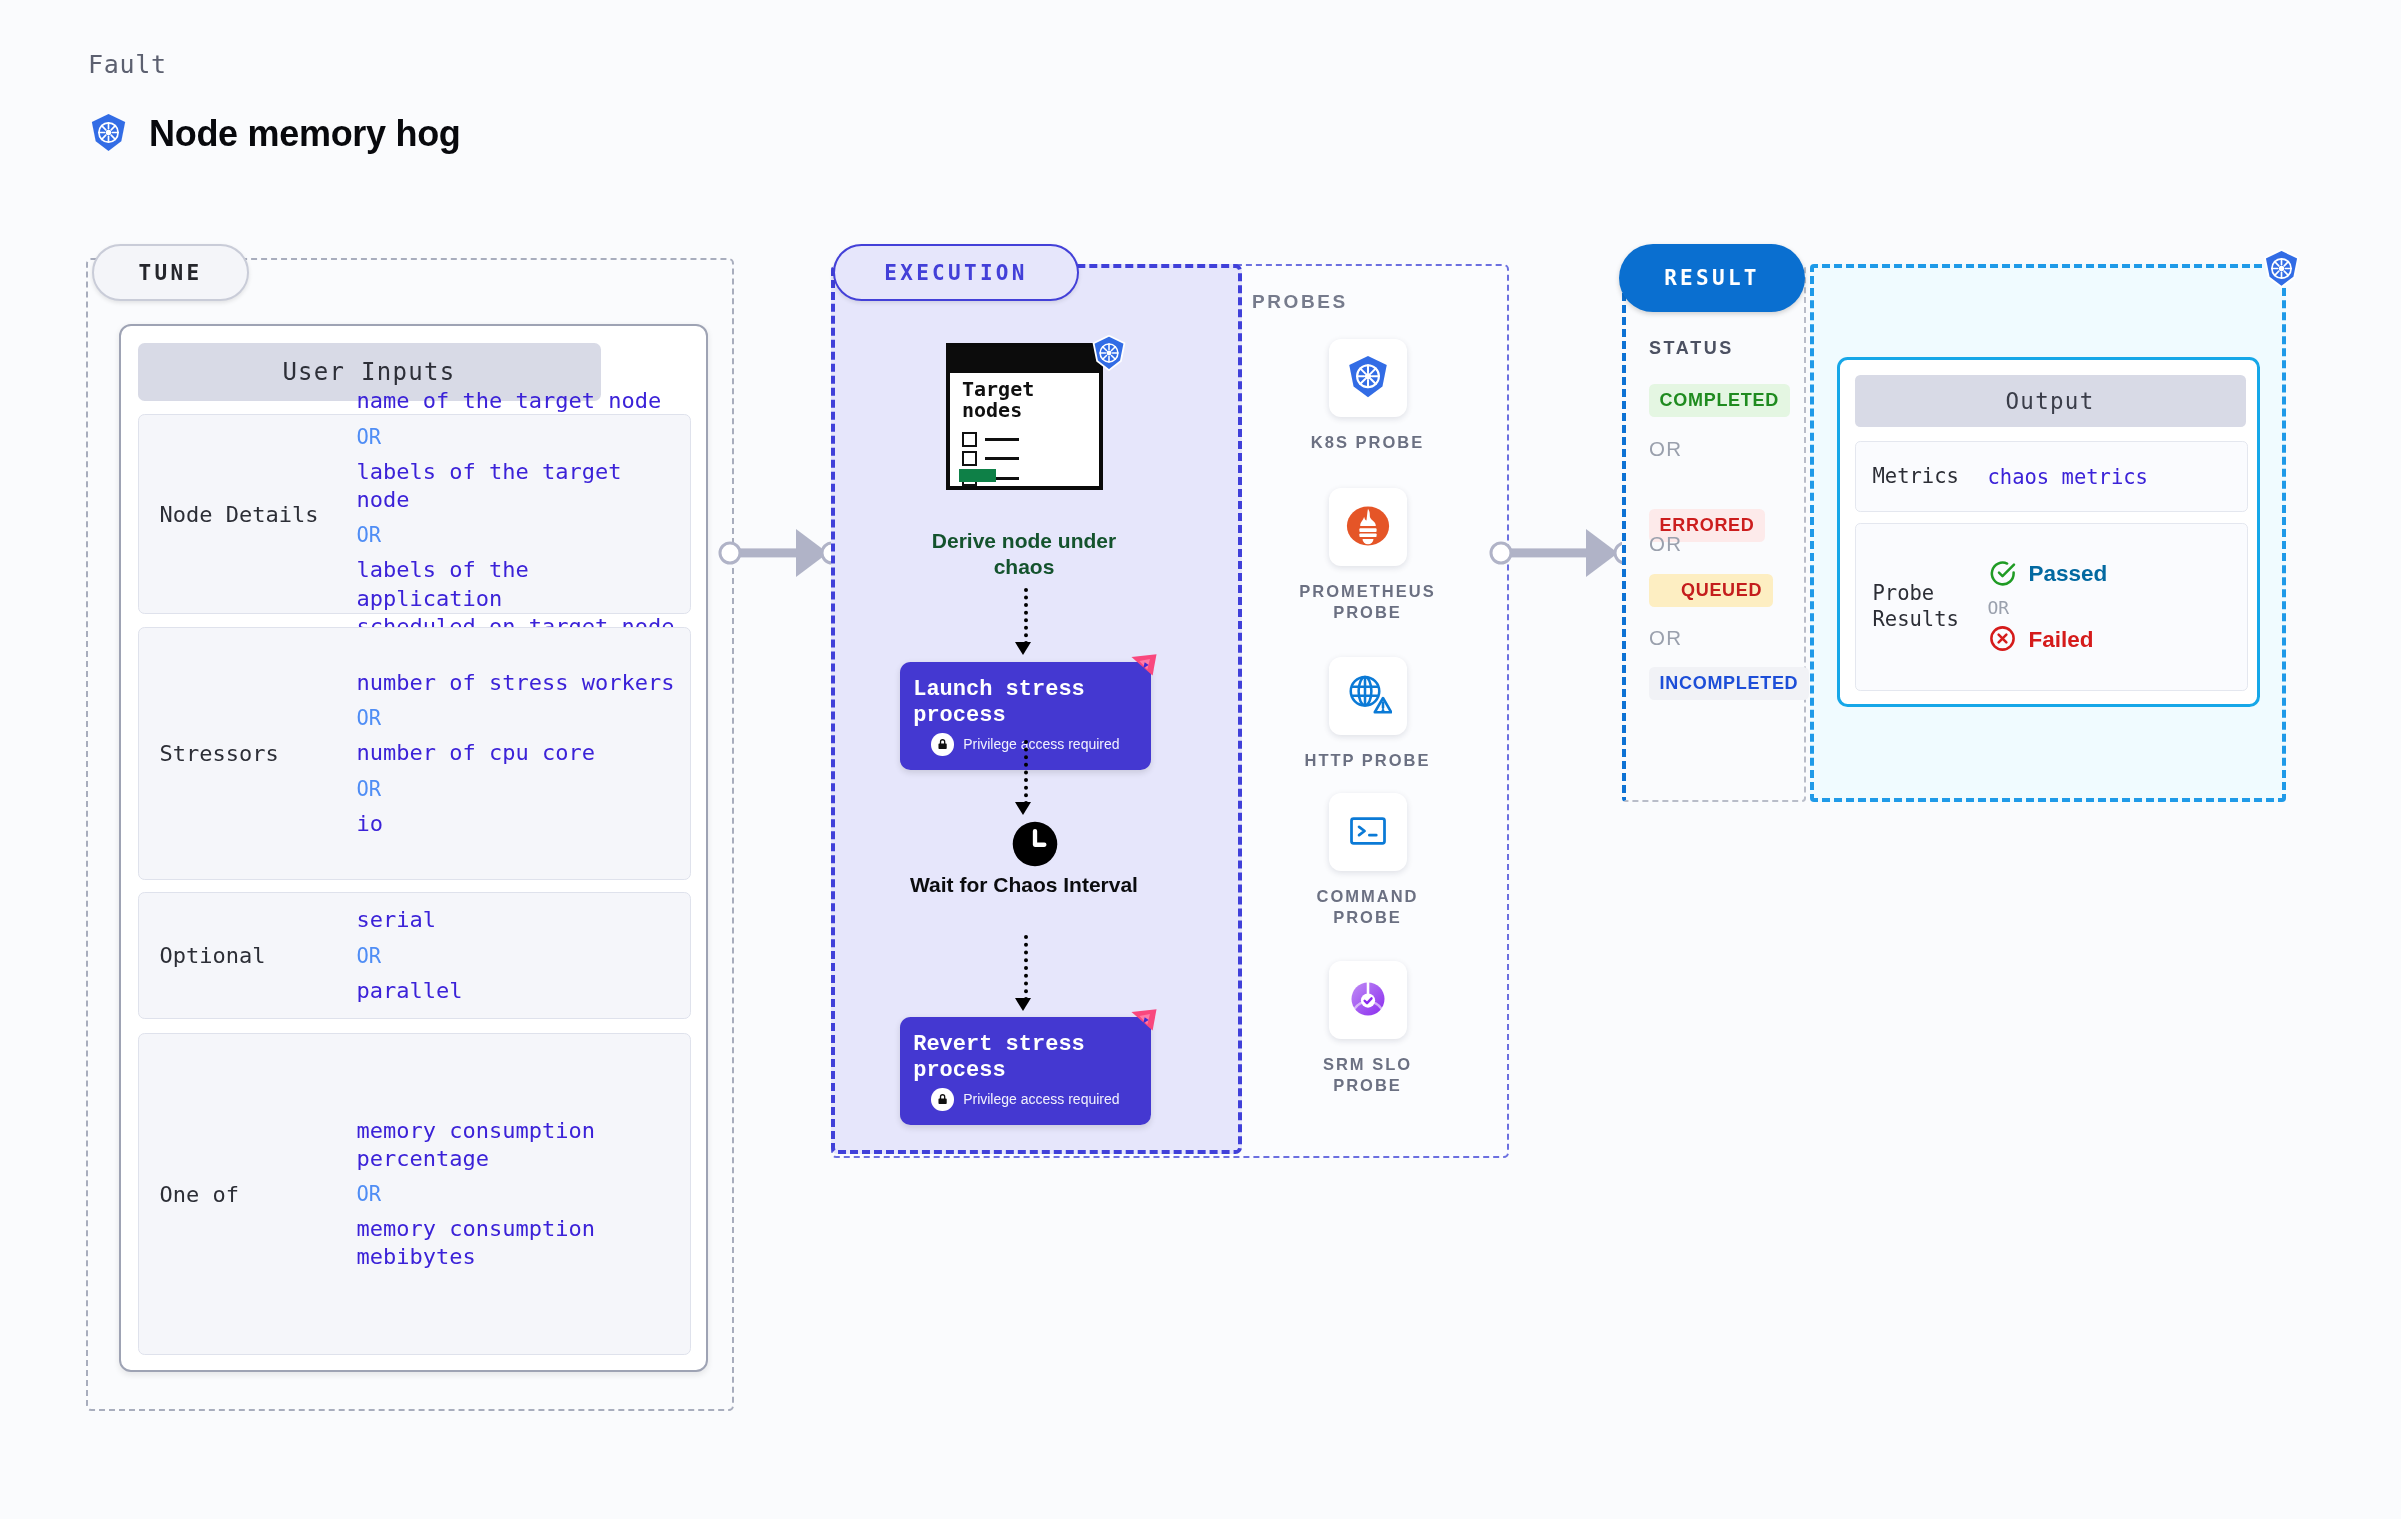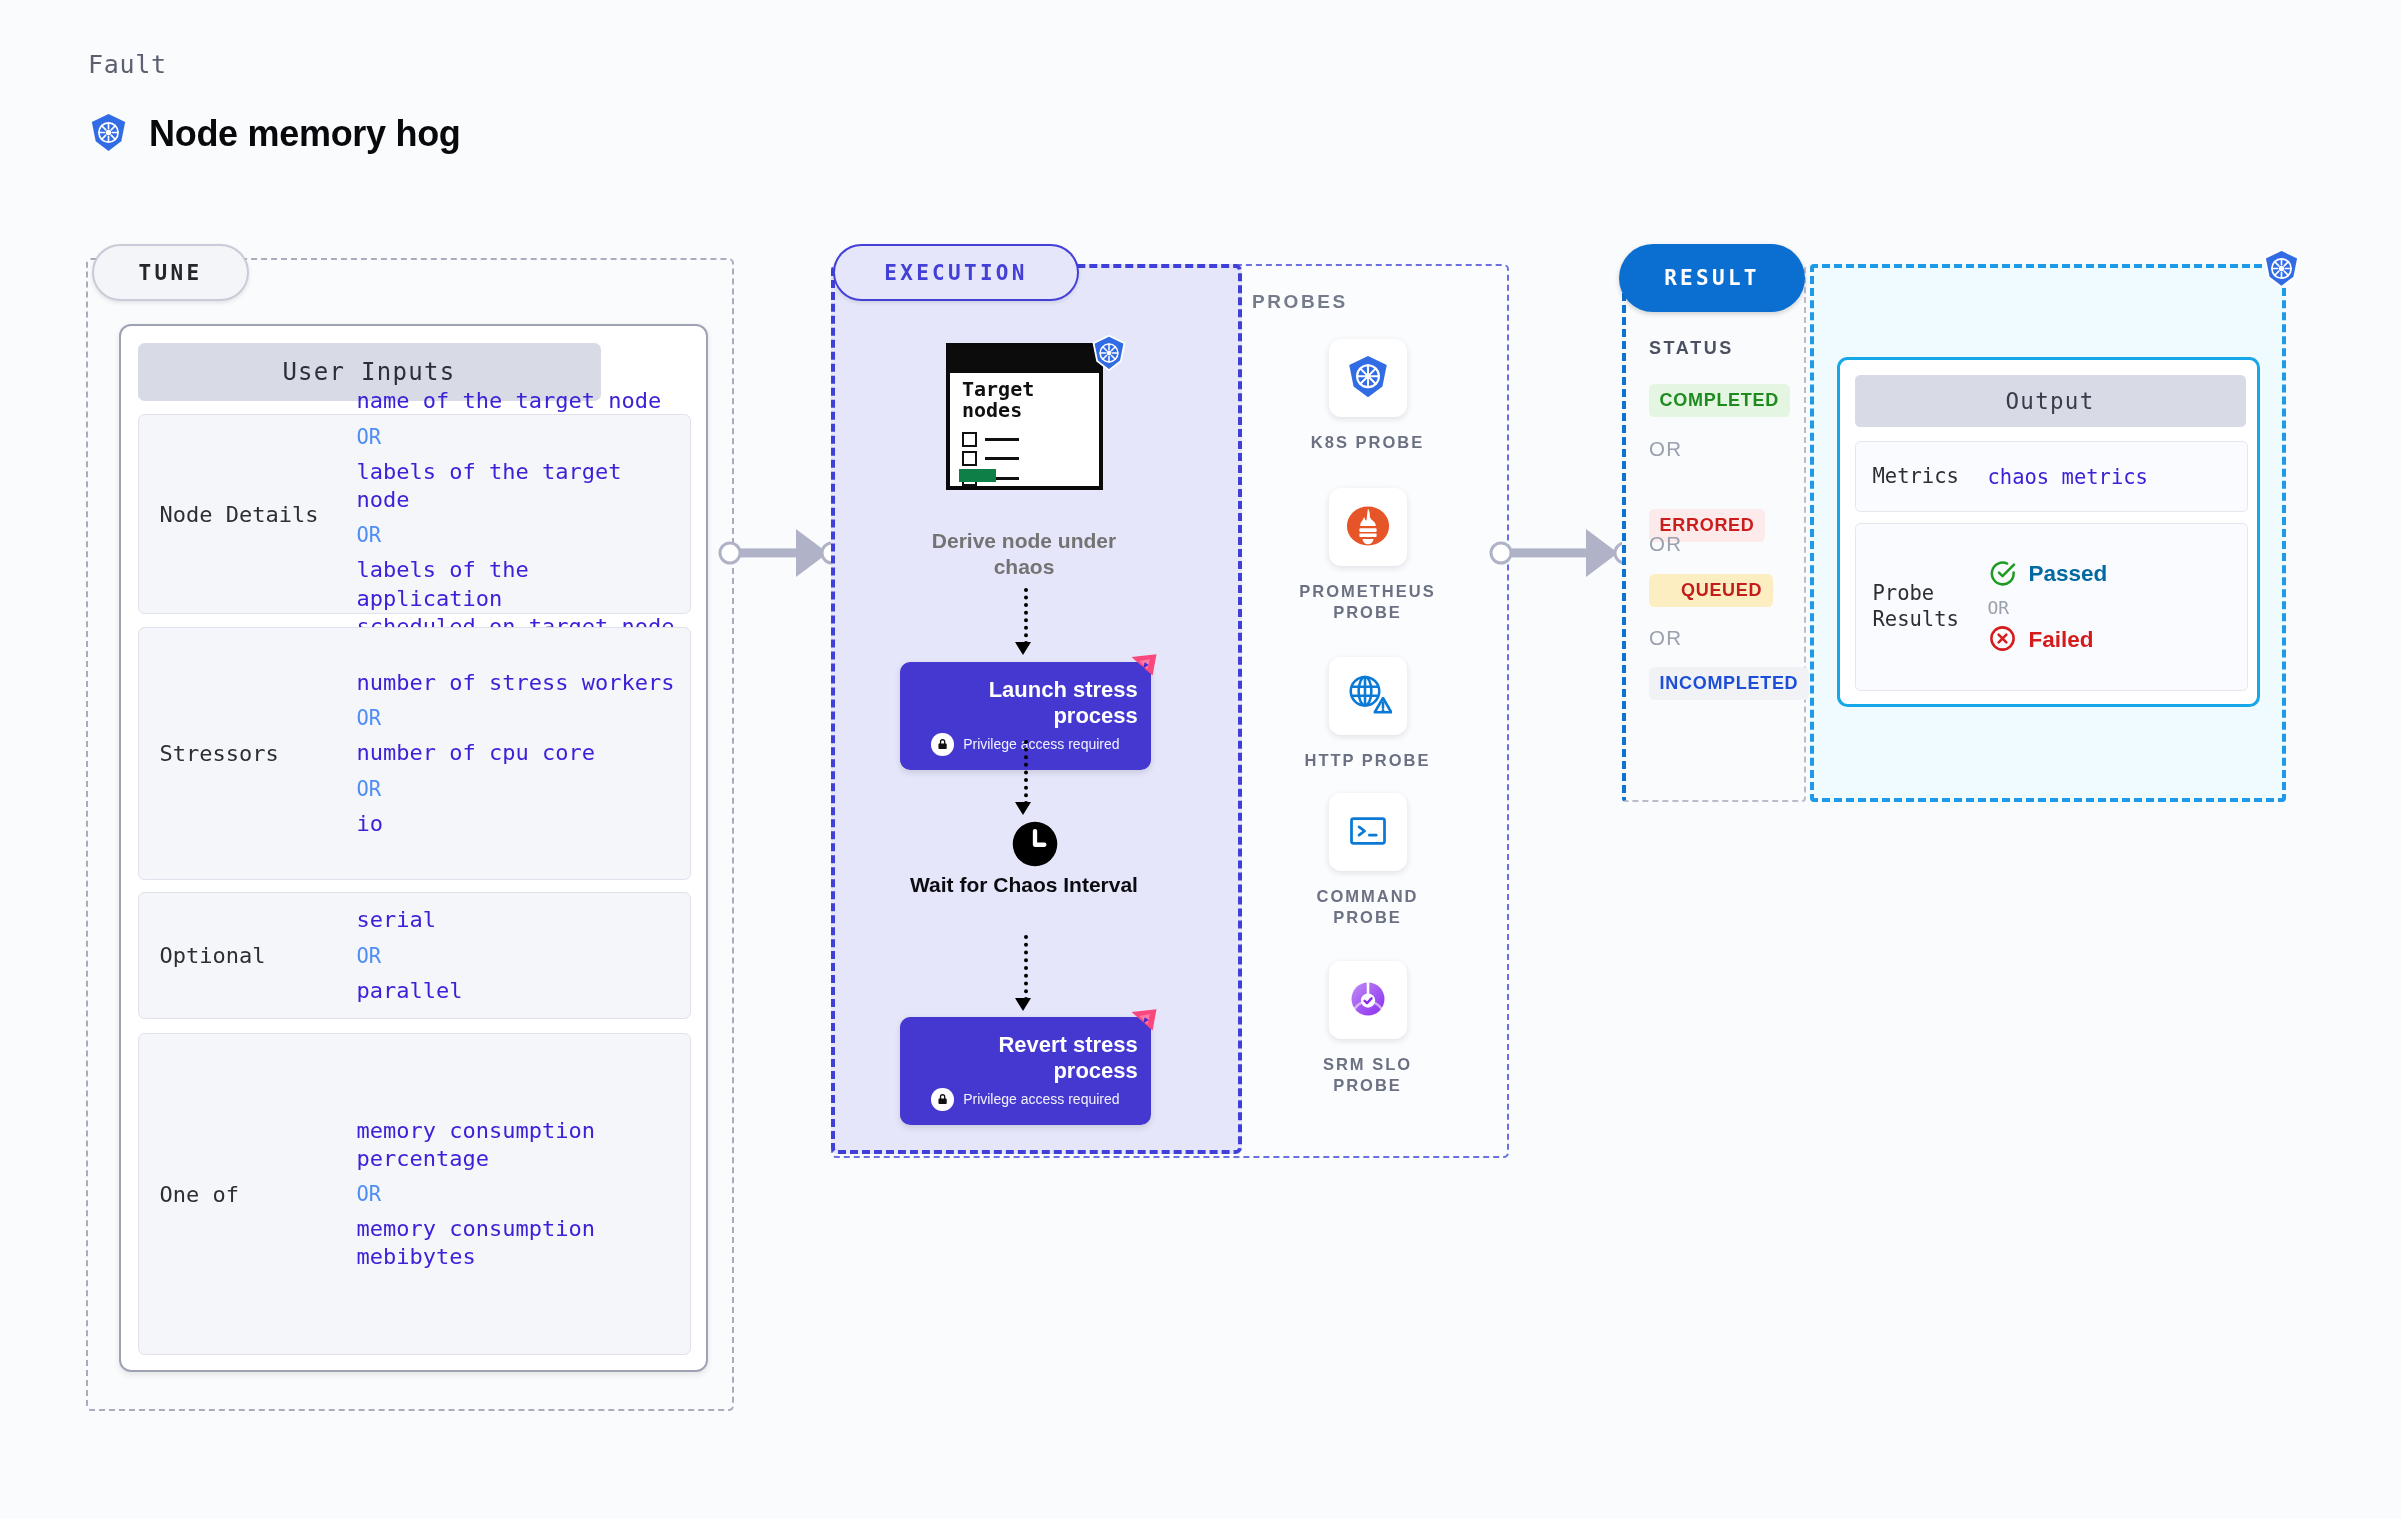--- a/index.html
+++ b/index.html
@@ -96,29 +96,29 @@
     font-family:"DejaVu Sans Mono","Liberation Mono",monospace;
     font-size:20px;font-weight:bold;color:#101010;line-height:1.05;
   }
   .tc-row{position:absolute;display:flex;align-items:center;gap:8px;left:12px;}
   .tc-box{width:14.5px;height:14.5px;border:2.6px solid #101010;box-sizing:border-box;}
   .tc-line{width:34px;height:2.6px;background:#101010;}
   #tc-green{position:absolute;left:12px;top:125px;width:37px;height:13.2px;background:#0e8047;}
   #k8s-badge-target{position:absolute;left:1090px;top:334px;}
   #derive-label{
     position:absolute;left:905px;top:528px;width:238px;text-align:center;
-    font-size:21px;font-weight:bold;color:#737373;line-height:1.25;
+    font-size:21px;font-weight:bold;color:#14532d;line-height:1.25;
   }
 
   
   .flow-box{
     position:absolute;width:251px;background:#4438d1;border-radius:10.6px;
     box-shadow:0 2.6px 6.6px rgba(0,0,0,.12);
   }
-  .flow-title{padding:14.5px 13.2px 1.3px;text-align:right;color:#fff;font-size:22px;font-weight:bold;line-height:1.2;}
+  .flow-title{padding:14.5px 13.2px 1.3px;text-align:left;color:#fff;font-size:22px;font-weight:bold;line-height:1.2;font-family:Liberation Mono, monospace;}
   .flow-priv{display:flex;align-items:center;justify-content:center;gap:9.2px;padding:2.6px 0 14.5px;}
   .flow-priv-txt{color:#f2f2fd;font-size:14px;}
   .lock-badge{
     width:22.5px;height:22.5px;border-radius:50%;background:#fff;
     display:flex;align-items:center;justify-content:center;
   }
   .corner-ribbon{position:absolute;right:-6.6px;top:-9.2px;}
 
   
   .v-dotted{

